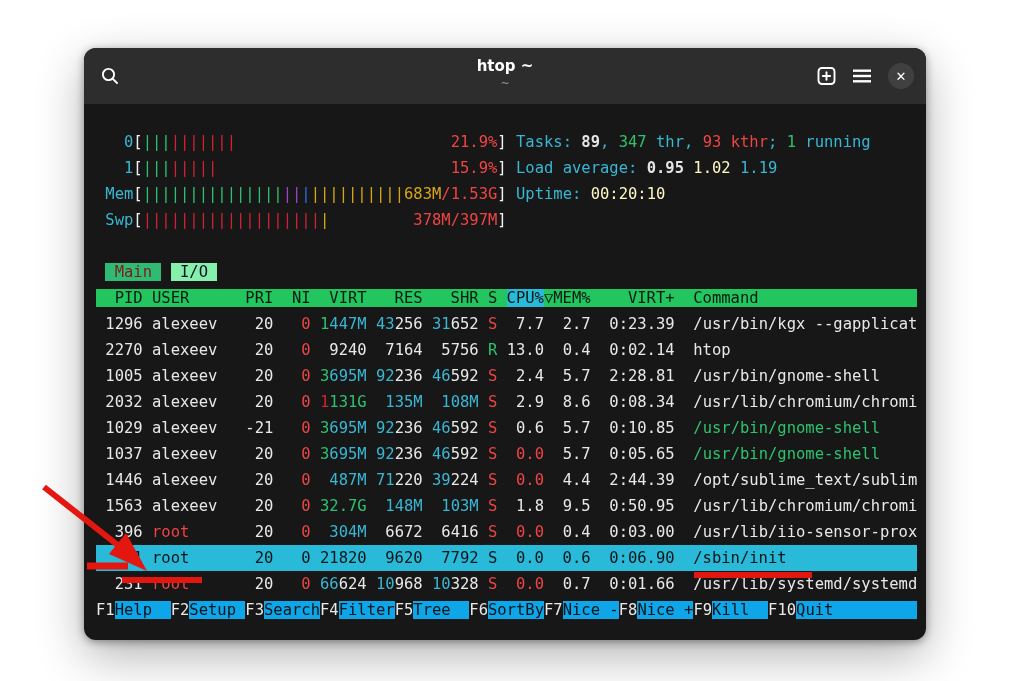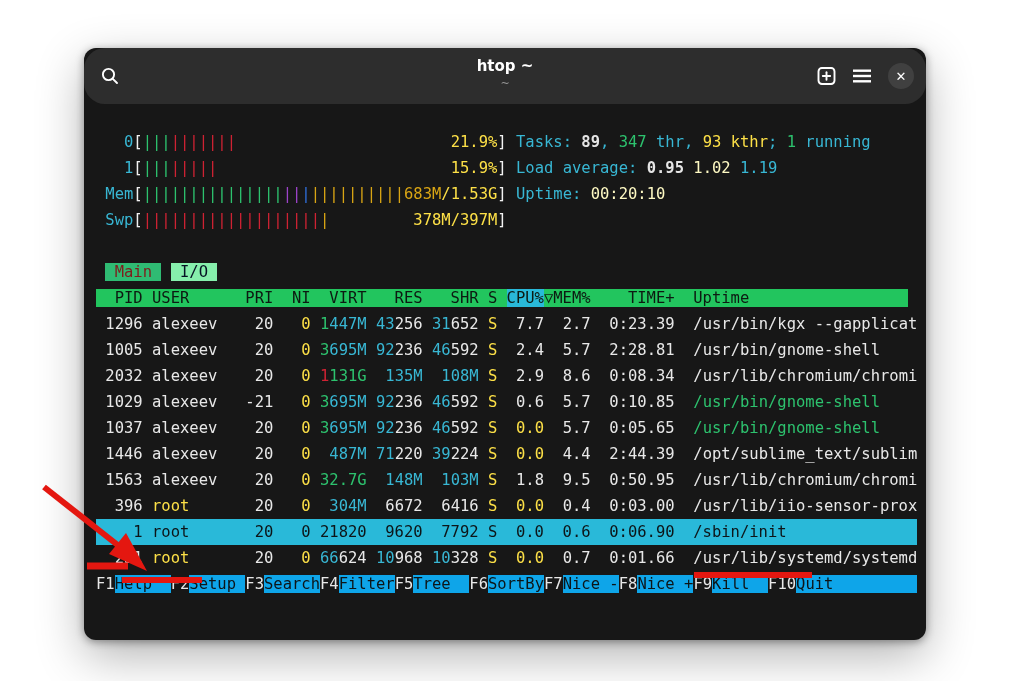--- a/index.html
+++ b/index.html
@@ -10,21 +10,21 @@
   }
   .window{
     position:absolute;left:84px;top:48px;width:842px;height:592px;
     background:#171717;border-radius:12px;overflow:hidden;
     box-shadow:0 2px 8px rgba(0,0,0,.38), 0 16px 48px rgba(0,0,0,.30);
     display:flex;flex-direction:column;
   }
   
   .titlebar{
     flex:0 0 56px;height:56px;background:#2d2d2d;position:relative;
-    display:flex;align-items:center;border-radius:21px;
+    display:flex;align-items:center;
   }
   .tb-left{margin-left:16px;display:flex;align-items:center}
   .tb-center{position:absolute;left:50%;top:9px;transform:translateX(-50%);text-align:center;pointer-events:none}
   .tb-title{color:#ffffff;font-weight:bold;font-size:15px;line-height:18px;white-space:pre}
   .tb-sub{color:#969696;font-size:11px;line-height:13px;margin-top:2px}
   .tb-right{margin-left:auto;display:flex;align-items:center;gap:17px;margin-right:12px}
   .icon-btn{display:flex;align-items:center;justify-content:center;cursor:default}
   .close-btn{width:26px;height:26px;border-radius:50%;background:#404040;display:flex;align-items:center;justify-content:center}
   
   .terminal{
@@ -33,21 +33,21 @@
     font-family:"DejaVu Sans Mono", monospace;
     font-size:15.5px;line-height:26px;color:#e8e8e8;
     overflow:hidden;
   }
   .line{height:26px;white-space:pre;width:max-content;letter-spacing:0}
   .line.selected{background:#29b9d9}
   
   .c-plain{color:#e8e8e8}
   .c-w{color:#e8e8e8}
   .c-wb{color:#e5e5e5;font-weight:bold}
-  .c-dim{color:#fde047}
+  .c-dim{color:#ef4444}
   .c-cyan{color:#38b7d4}
   .c-cyanb{color:#fef9c3;font-weight:normal}
   .c-green{color:#2dc26e}
   .c-red{color:#cf2233}
   .c-purple{color:#9c43c9}
   .c-blue{color:#2f6fdb}
   .c-yellow{color:#d9a514}
   .c-br{color:#f2f2f2}
   .c-sel{color:#0d1518}
   .c-hdr{background:#22c55e;color:#0d1a12}
@@ -96,22 +96,23 @@
     </div>
   </div>
 
   <div class="terminal">
       <div class="line"><span class="c-cyan">   0</span><span class="c-br">[</span><span class="c-green">|||</span><span class="c-red">|||||||</span><span class="c-plain">                       </span><span class="c-dim">21.9%</span><span class="c-br">]</span><span class="c-plain"> </span><span class="c-cyan">Tasks: </span><span class="c-wb">89</span><span class="c-cyan">, </span><span class="c-green">347</span><span class="c-cyan"> thr</span><span class="c-cyan">, </span><span class="c-dim">93 kthr</span><span class="c-cyan">; </span><span class="c-green">1</span><span class="c-cyan"> running</span></div>
       <div class="line"><span class="c-cyan">   1</span><span class="c-br">[</span><span class="c-green">|||</span><span class="c-red">|||||</span><span class="c-plain">                         </span><span class="c-dim">15.9%</span><span class="c-br">]</span><span class="c-plain"> </span><span class="c-cyan">Load average: </span><span class="c-wb">0.95</span><span class="c-plain"> </span><span class="c-cyanb">1.02</span><span class="c-plain"> </span><span class="c-cyan">1.19</span></div>
       <div class="line"><span class="c-cyan"> Mem</span><span class="c-br">[</span><span class="c-green">|||||||||||||||</span><span class="c-purple">||</span><span class="c-blue">|</span><span class="c-yellow">||||||||||</span><span class="c-yellow">683M</span><span class="c-dim">/1.53G</span><span class="c-br">]</span><span class="c-plain"> </span><span class="c-cyan">Uptime: </span><span class="c-cyanb">00:20:10</span></div>
       <div class="line"><span class="c-cyan"> Swp</span><span class="c-br">[</span><span class="c-red">|||||||||||||||||||</span><span class="c-yellow">|</span><span class="c-plain">         </span><span class="c-dim">378M/397M</span><span class="c-br">]</span></div>
       <div class="line"><span class="c-plain"> </span></div>
       <div class="line"><span class="c-plain"> </span><span class="c-tabm"> Main </span><span class="c-plain"> </span><span class="c-tabio"> I/O </span></div>
-      <div class="line"><span class="c-hdr">  PID USER      PRI  NI  VIRT   RES   SHR S </span><span class="c-hdrsel">CPU%</span><span class="c-hdr">▽</span><span class="c-hdr">MEM%    TIME+  Uptime                 </span></div>
+      <div class="line"><span class="c-hdr">  PID USER      PRI  NI  VIRT   RES   SHR S </span><span class="c-hdrsel">CPU%</span><span class="c-hdr">▽</span><span class="c-hdr">MEM%    VIRT+  Command                 </span></div>
       <div class="line"><span class="c-w"> 1296 alexeev    20   </span><span class="c-dim">0</span><span class="c-w"> </span><span class="c-green">1</span><span class="c-cyan">447M</span><span class="c-w"> </span><span class="c-cyan">43</span><span class="c-w">256 </span><span class="c-cyan">31</span><span class="c-w">652 </span><span class="c-dim">S</span><span class="c-w">  7.7  2.7  0:23.39  /usr/bin/kgx --gapplicat</span></div>
+      <div class="line"><span class="c-w"> 2270 alexeev    20   </span><span class="c-dim">0</span><span class="c-w">  9240  7164  5756 </span><span class="c-green">R</span><span class="c-w"> 13.0  0.4  0:02.14  htop</span></div>
       <div class="line"><span class="c-w"> 1005 alexeev    20   </span><span class="c-dim">0</span><span class="c-w"> </span><span class="c-green">3</span><span class="c-cyan">695M</span><span class="c-w"> </span><span class="c-cyan">92</span><span class="c-w">236 </span><span class="c-cyan">46</span><span class="c-w">592 </span><span class="c-dim">S</span><span class="c-w">  2.4  5.7  2:28.81  /usr/bin/gnome-shell</span></div>
       <div class="line"><span class="c-w"> 2032 alexeev    20   </span><span class="c-dim">0</span><span class="c-w"> </span><span class="c-red">1</span><span class="c-green">131G</span><span class="c-w">  </span><span class="c-cyan">135M</span><span class="c-w">  </span><span class="c-cyan">108M</span><span class="c-w"> </span><span class="c-dim">S</span><span class="c-w">  2.9  8.6  0:08.34  /usr/lib/chromium/chromi</span></div>
       <div class="line"><span class="c-w"> 1029 alexeev   -21   </span><span class="c-dim">0</span><span class="c-w"> </span><span class="c-green">3</span><span class="c-cyan">695M</span><span class="c-w"> </span><span class="c-cyan">92</span><span class="c-w">236 </span><span class="c-cyan">46</span><span class="c-w">592 </span><span class="c-dim">S</span><span class="c-w">  0.6  5.7  0:10.85  </span><span class="c-green">/usr/bin/gnome-shell</span></div>
       <div class="line"><span class="c-w"> 1037 alexeev    20   </span><span class="c-dim">0</span><span class="c-w"> </span><span class="c-green">3</span><span class="c-cyan">695M</span><span class="c-w"> </span><span class="c-cyan">92</span><span class="c-w">236 </span><span class="c-cyan">46</span><span class="c-w">592 </span><span class="c-dim">S</span><span class="c-w"> </span><span class="c-dim"> 0.0</span><span class="c-w">  5.7  0:05.65  </span><span class="c-green">/usr/bin/gnome-shell</span></div>
       <div class="line"><span class="c-w"> 1446 alexeev    20   </span><span class="c-dim">0</span><span class="c-w">  </span><span class="c-cyan">487M</span><span class="c-w"> </span><span class="c-cyan">71</span><span class="c-w">220 </span><span class="c-cyan">39</span><span class="c-w">224 </span><span class="c-dim">S</span><span class="c-w"> </span><span class="c-dim"> 0.0</span><span class="c-w">  4.4  2:44.39  /opt/sublime_text/sublim</span></div>
       <div class="line"><span class="c-w"> 1563 alexeev    20   </span><span class="c-dim">0</span><span class="c-w"> </span><span class="c-green">32.7G</span><span class="c-w">  </span><span class="c-cyan">148M</span><span class="c-w">  </span><span class="c-cyan">103M</span><span class="c-w"> </span><span class="c-dim">S</span><span class="c-w">  1.8  9.5  0:50.95  /usr/lib/chromium/chromi</span></div>
       <div class="line"><span class="c-w">  396 </span><span class="c-dim">root</span><span class="c-w">       20   </span><span class="c-dim">0</span><span class="c-w">  </span><span class="c-cyan">304M</span><span class="c-w">  6672  6416 </span><span class="c-dim">S</span><span class="c-w"> </span><span class="c-dim"> 0.0</span><span class="c-w">  0.4  0:03.00  /usr/lib/iio-sensor-prox</span></div>
       <div class="line selected"><span class="c-sel">    1 root       20   0 21820  9620  7792 S  0.0  0.6  0:06.90  /sbin/init              </span></div>
       <div class="line"><span class="c-w">  231 </span><span class="c-dim">root</span><span class="c-w">       20   </span><span class="c-dim">0</span><span class="c-w"> </span><span class="c-cyan">66</span><span class="c-w">624 </span><span class="c-cyan">10</span><span class="c-w">968 </span><span class="c-cyan">10</span><span class="c-w">328 </span><span class="c-dim">S</span><span class="c-w"> </span><span class="c-dim"> 0.0</span><span class="c-w">  0.7  0:01.66  /usr/lib/systemd/systemd</span></div>
       <div class="line"><span class="c-w">F1</span><span class="c-fkey">Help  </span><span class="c-w">F2</span><span class="c-fkey">Setup </span><span class="c-w">F3</span><span class="c-fkey">Search</span><span class="c-w">F4</span><span class="c-fkey">Filter</span><span class="c-w">F5</span><span class="c-fkey">Tree  </span><span class="c-w">F6</span><span class="c-fkey">SortBy</span><span class="c-w">F7</span><span class="c-fkey">Nice -</span><span class="c-w">F8</span><span class="c-fkey">Nice +</span><span class="c-w">F9</span><span class="c-fkey">Kill  </span><span class="c-w">F10</span><span class="c-fkey">Quit         </span></div>

